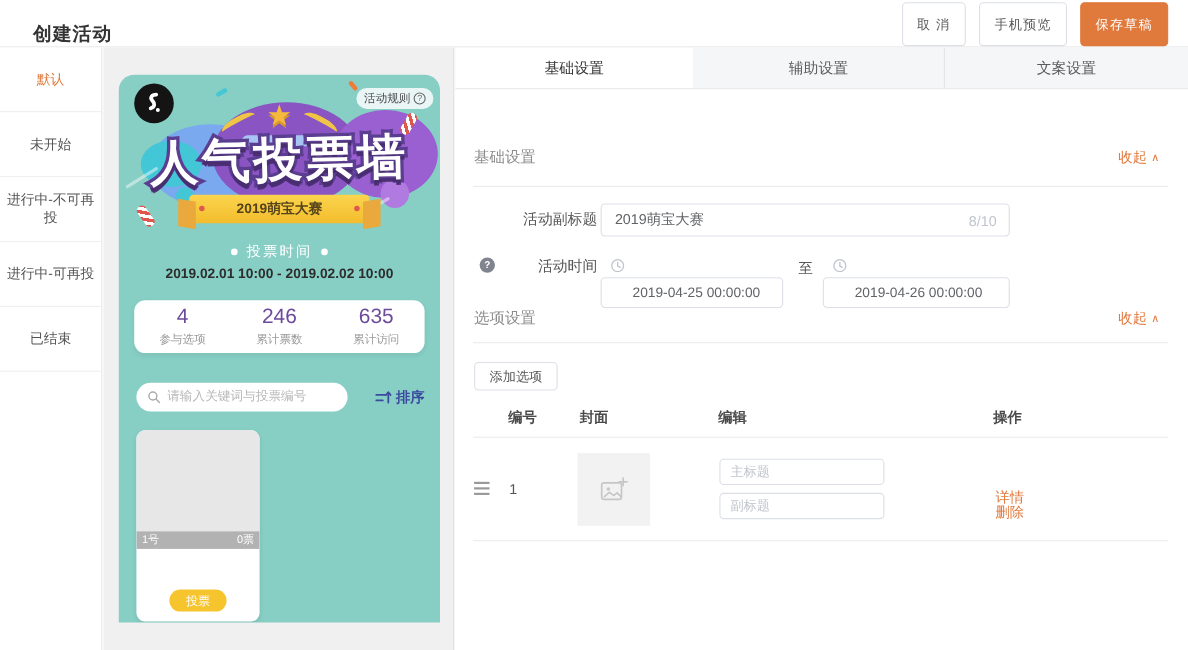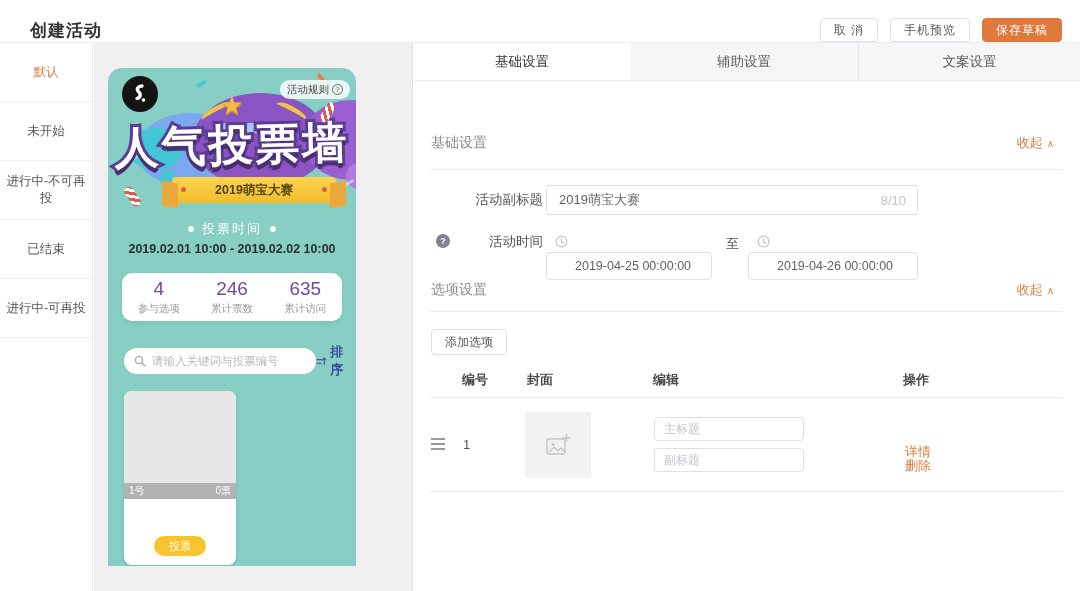--- a/index.html
+++ b/index.html
@@ -4,35 +4,35 @@
 <style>
   * { margin:0; padding:0; box-sizing:border-box; }
   html,body { width:1080px; height:591px; overflow:hidden; }
   body { font-family:"Liberation Sans", sans-serif; background:#fff; position:relative; }
 
   
   .app-header { position:absolute; top:0; left:0; width:1080px; height:43px;
     background:#fff; border-bottom:1px solid #ececec; display:flex; align-items:flex-end; z-index:5; }
   .app-title { margin-left:30px; font-size:17px; color:#333; font-weight:600; letter-spacing:1px; }
   .header-actions { margin-left:auto; margin-right:18px; display:flex; gap:12px; }
-  .btn { height:24px; padding:0 13px; border:1px solid #dcdfe6; border-radius:4px; background:#fff;
+  .btn { height:40px; padding:0 13px; border:1px solid #dcdfe6; border-radius:4px; background:#fff;
     font-size:12px; color:#5a5a5a; display:flex; align-items:center; cursor:pointer; letter-spacing:1px;margin-top:45px; }
   .btn.primary { background:#e0793c; border-color:#e0793c; color:#fff; }
 
   
   .sidebar { position:absolute; top:43px; left:0; width:93px; bottom:0; background:#fff;
     border-right:1px solid #e8e8e8; }
   .side-item { height:59px; border-bottom:1px solid #efefef; display:flex; align-items:center;
     justify-content:center; font-size:12.5px; color:#555; cursor:pointer; text-align:center; padding:0 2px; }
   .side-item.active { color:#e0793c; }
 
   
   .preview-pane { position:absolute; top:43px; left:94px; width:319px; bottom:0;
     background:#f0f0f0; border-right:1px solid #e2e2e2; }
-  .phone { position:absolute; left:14px; top:25px; width:248px; height:498px;
+  .phone { position:absolute; left:14px; top:25px; width:292px; height:498px;
     background:#87cec5; border-radius:14px 14px 0 0; overflow:hidden; }
 
   .ph-logo { position:absolute; left:14px; top:8px; width:36px; height:36px; border-radius:50%;
     background:#141414; display:flex; align-items:center; justify-content:center; z-index:6; }
   .ph-rules { position:absolute; right:6px; top:12px; height:19px; padding:0 7px;
     background:rgba(255,255,255,.82); border-radius:10px; display:flex; align-items:center; gap:3px;
     font-size:10.5px; color:#4a4a4a; z-index:6; cursor:pointer; }
   .qmark { width:11px; height:11px; border:1px solid #666; border-radius:50%; font-size:8px;
     display:flex; align-items:center; justify-content:center; color:#666; }
 
@@ -163,22 +163,22 @@
     <button class="btn">取 消</button>
     <button class="btn">手机预览</button>
     <button class="btn primary">保存草稿</button>
   </div>
 </div>
 
 <div class="sidebar">
   <div class="side-item active">默认</div>
   <div class="side-item">未开始</div>
   <div class="side-item">进行中-不可再投</div>
+  <div class="side-item">进行中-可再投</div>
   <div class="side-item">已结束</div>
-  <div class="side-item">进行中-可再投</div>
 </div>
 
 <div class="preview-pane">
   <div class="phone">
 
     <div class="ph-logo">
       <svg width="22" height="22" viewBox="0 0 22 22">
         <path d="M13 3c-4 0-6 3-3.5 5.5S12 14 8 15.5" stroke="#fff" stroke-width="3.4" fill="none" stroke-linecap="round"></path>
         <circle cx="14.5" cy="17" r="1.8" fill="#fff"></circle>
       </svg>

